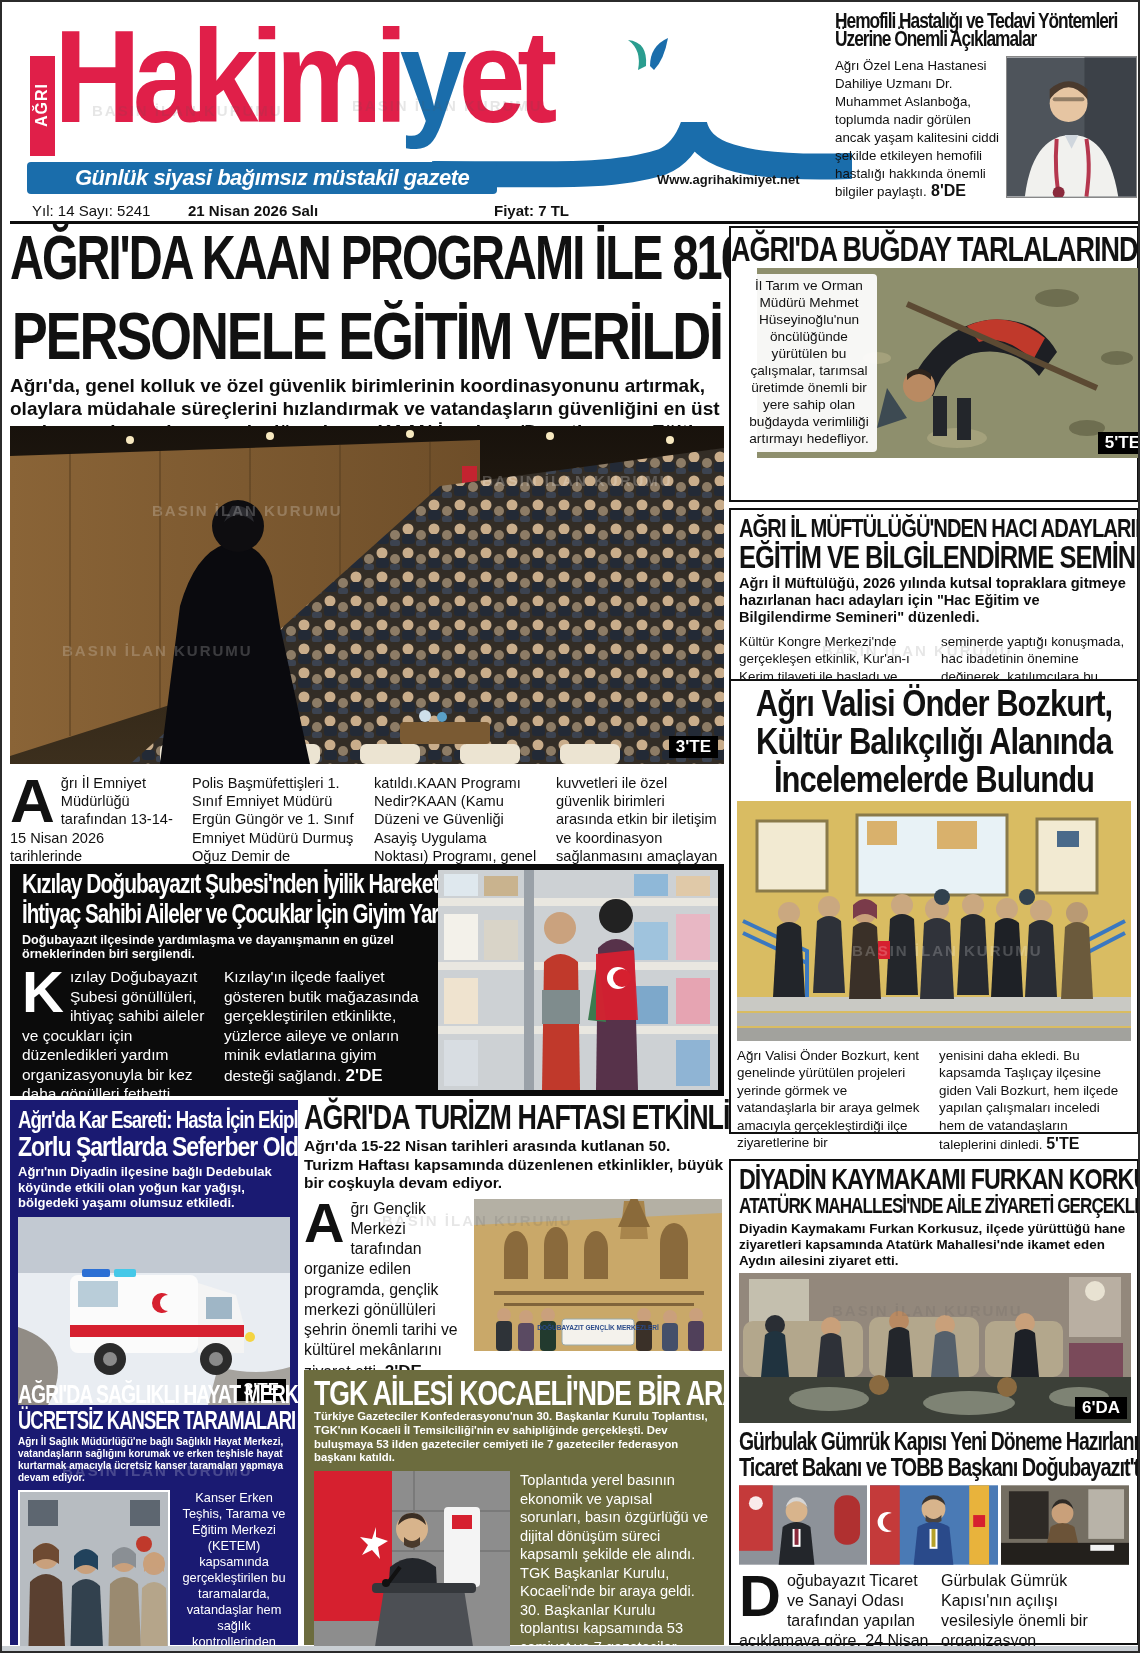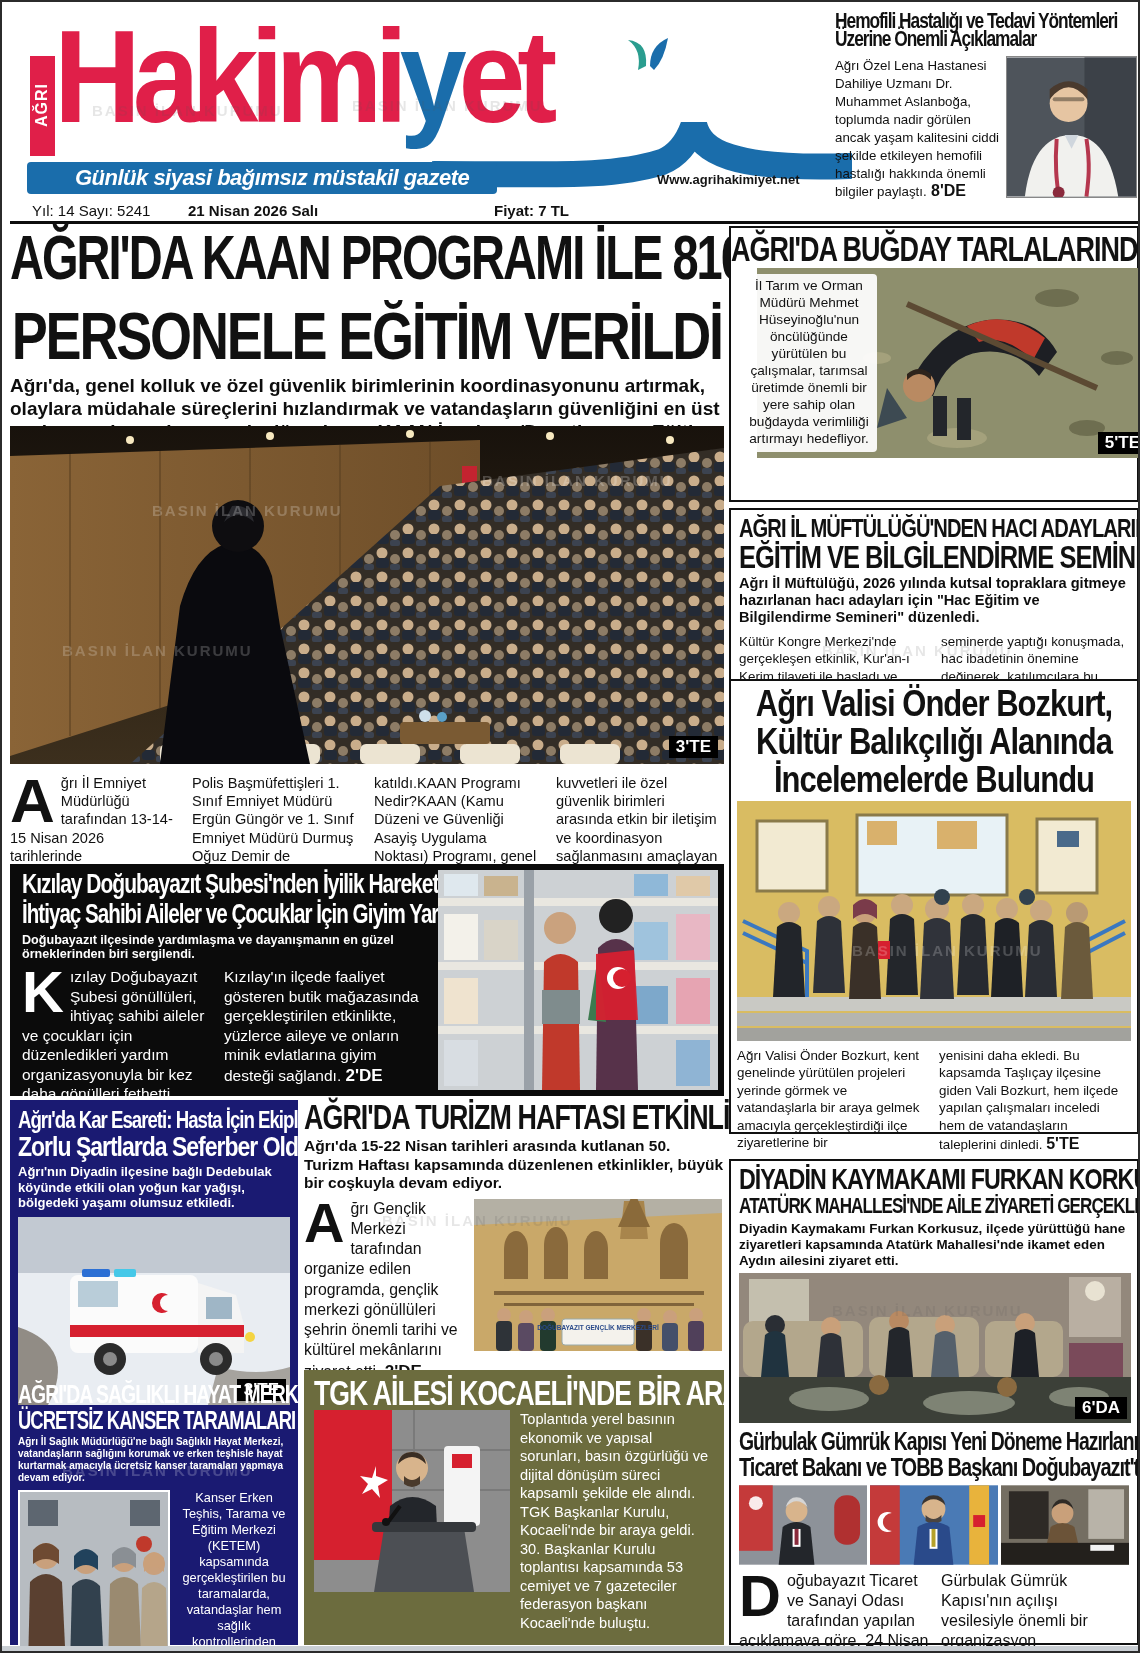--- a/index.html
+++ b/index.html
@@ -301,20 +301,21 @@
         </g>
         <rect x="88" y="120" width="72" height="26" rx="3" fill="#f4f2ec" stroke="#9aa"></rect>
         <text x="124" y="131" text-anchor="middle" font-size="6.5" fill="#2a4a8a" font-weight="bold">DOĞUBAYAZIT GENÇLİK MERKEZLERİ</text>
       </svg>
     </div>
   </div>
 
   <div class="abs olive" style="left:302px;top:1368px;width:420px;height:275px;">
     <div style="padding:6px 10px 0;">
       <div style="height:34px;"><span class="cnd" style="font-size:28px;transform:scale(0.95,1.25);color:#fff;">TGK AİLESİ KOCAELİ'NDE BİR ARAYA GELDİ</span></div>
+      <div class="subhead" style="color:#fff;font-size:11.3px;line-height:1.22;margin-bottom:6px;">Türkiye Gazeteciler Konfederasyonu'nun 30. Başkanlar Kurulu Toplantısı, TGK'nın Kocaeli İl Temsilciliği'nin ev sahipliğinde gerçekleşti. Dev buluşmaya 53 ilden gazeteciler cemiyeti ile 7 gazeteciler federasyon başkanı katıldı.</div>
       <div style="display:flex;gap:10px;">
         <svg width="196" height="182" viewBox="0 0 196 182" style="background:#fff;">
           <rect width="196" height="182" fill="#8d8d8d"></rect>
           <g stroke="#7a7a7a" stroke-width="2">
               <line x1="0" y1="40" x2="196" y2="40"></line>
               <line x1="0" y1="80" x2="196" y2="80"></line>
               <line x1="100" y1="0" x2="100" y2="80"></line>
             </g>
           <rect x="0" y="0" width="78" height="150" fill="#d6202f"></rect>
           <path d="M52 48 a22 22 0 1 0 0 44 a18 18 0 1 1 0 -44" fill="#fff"></path>

